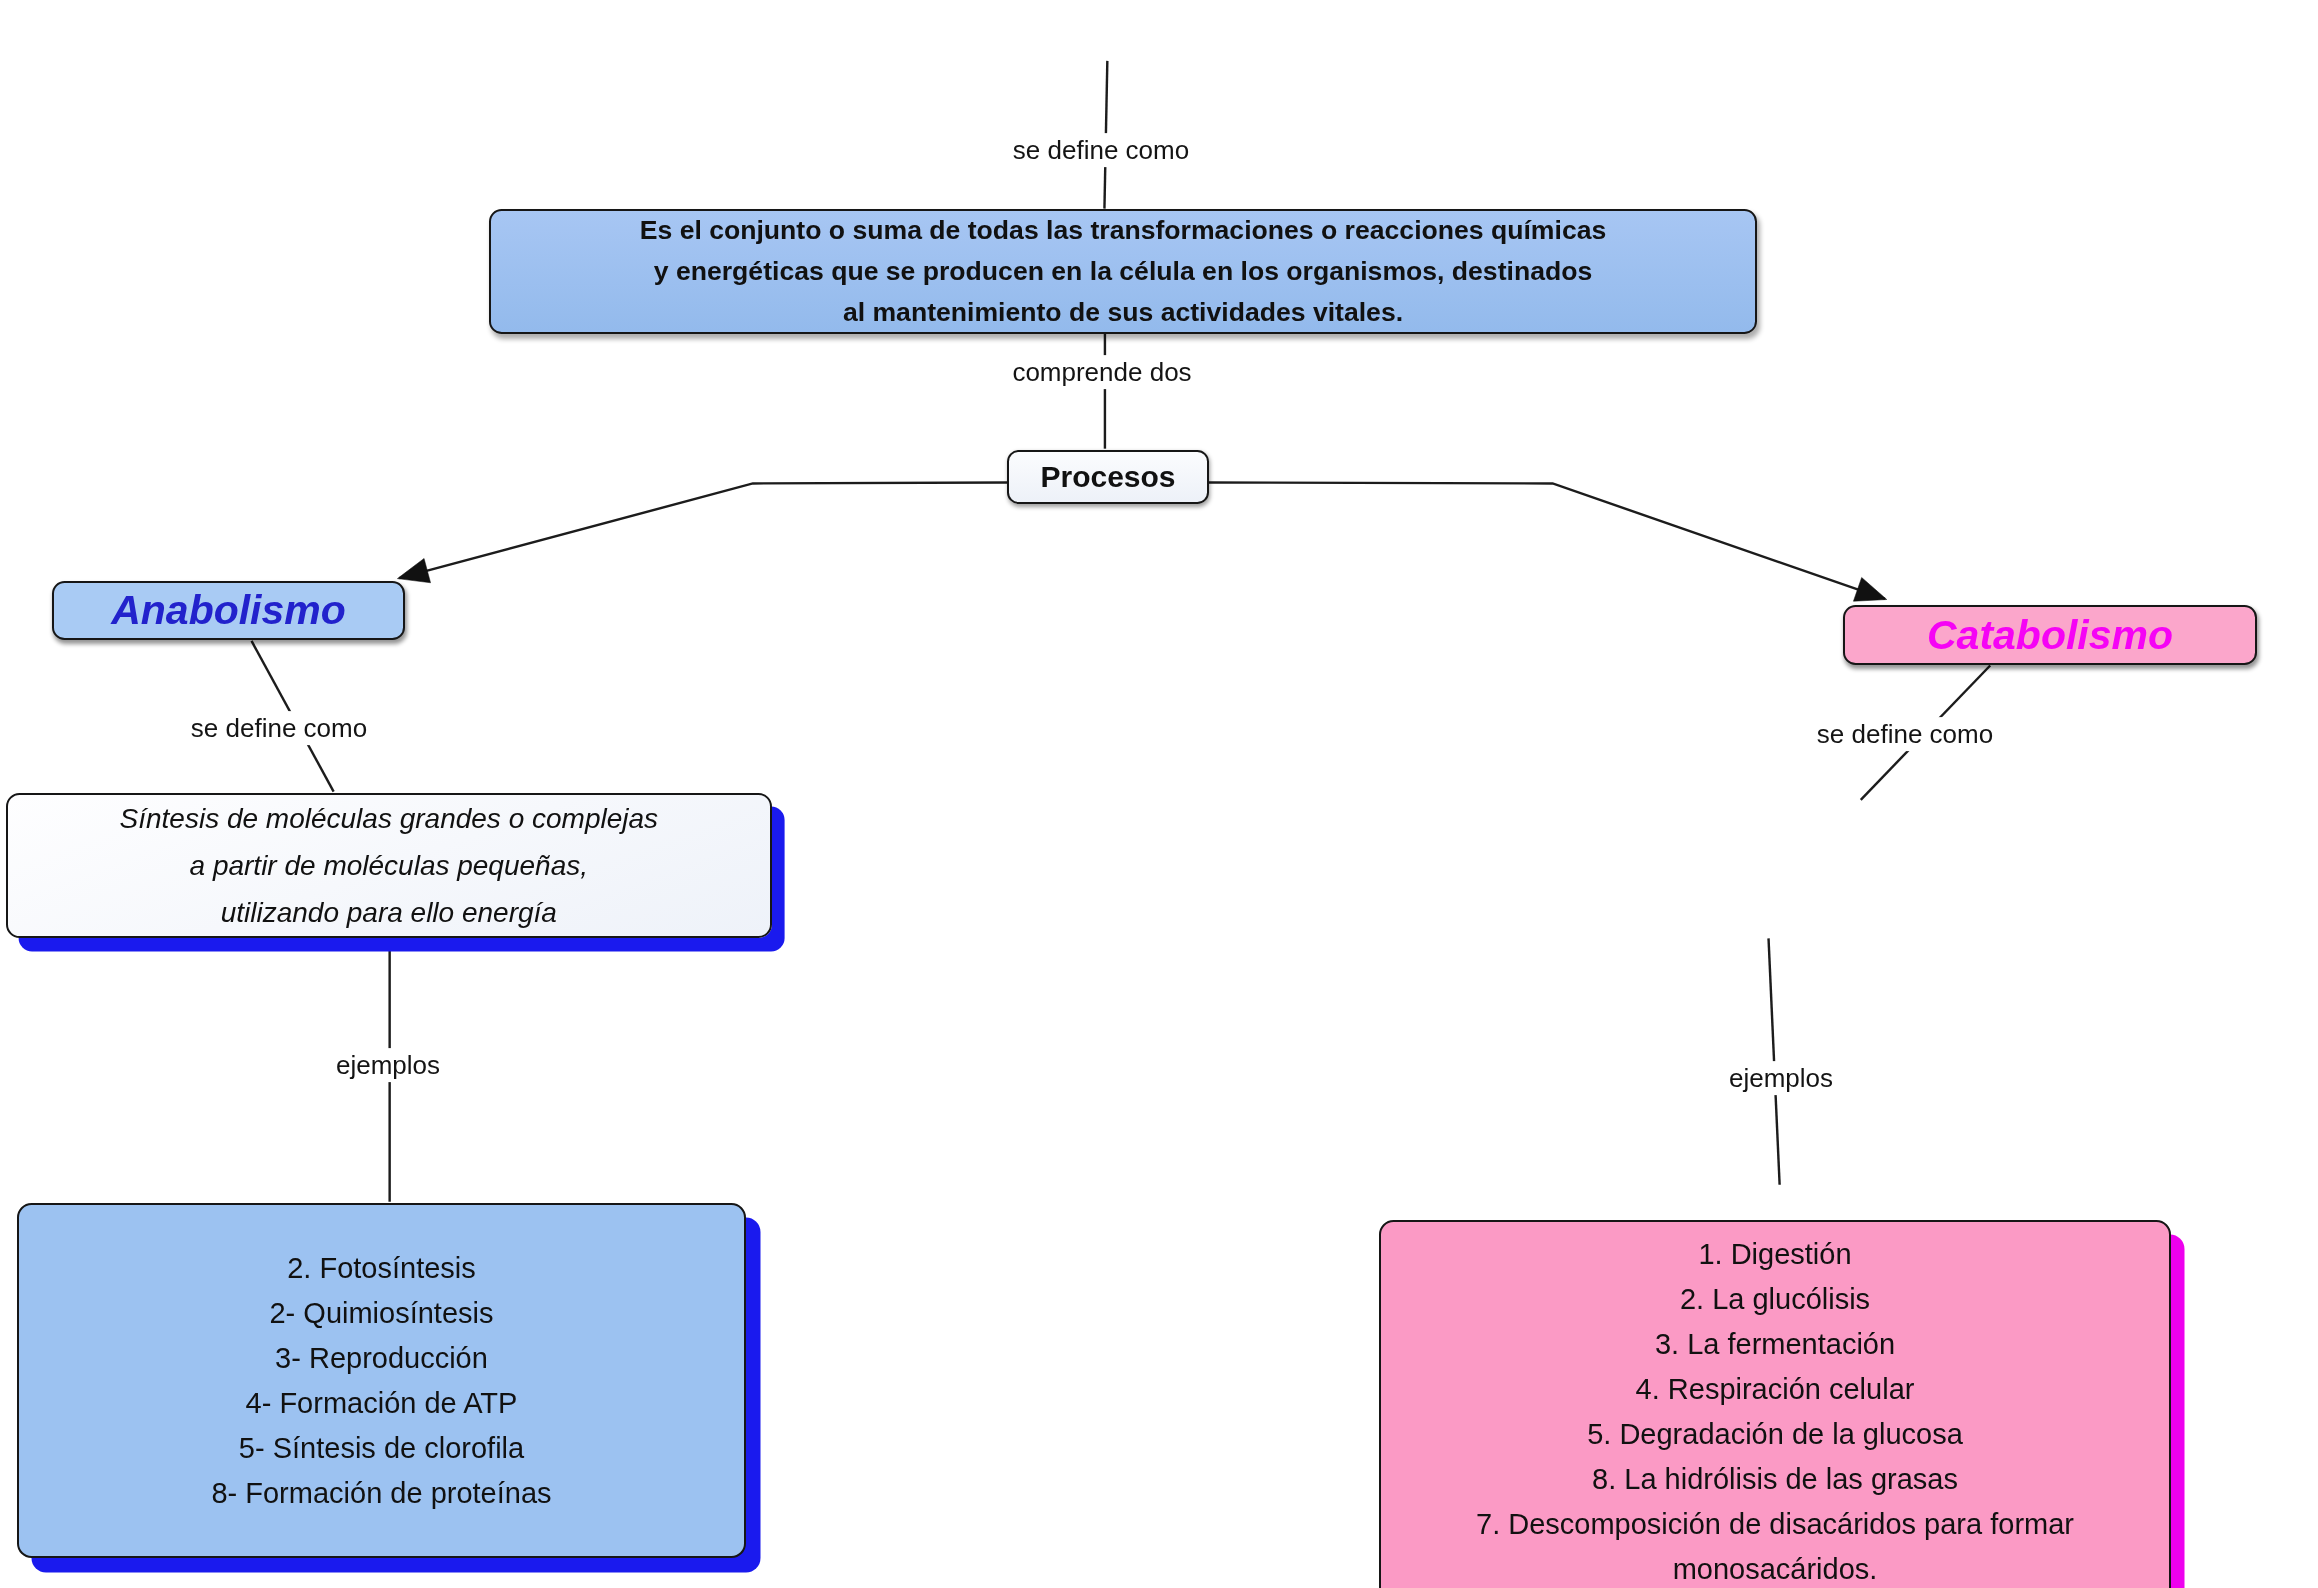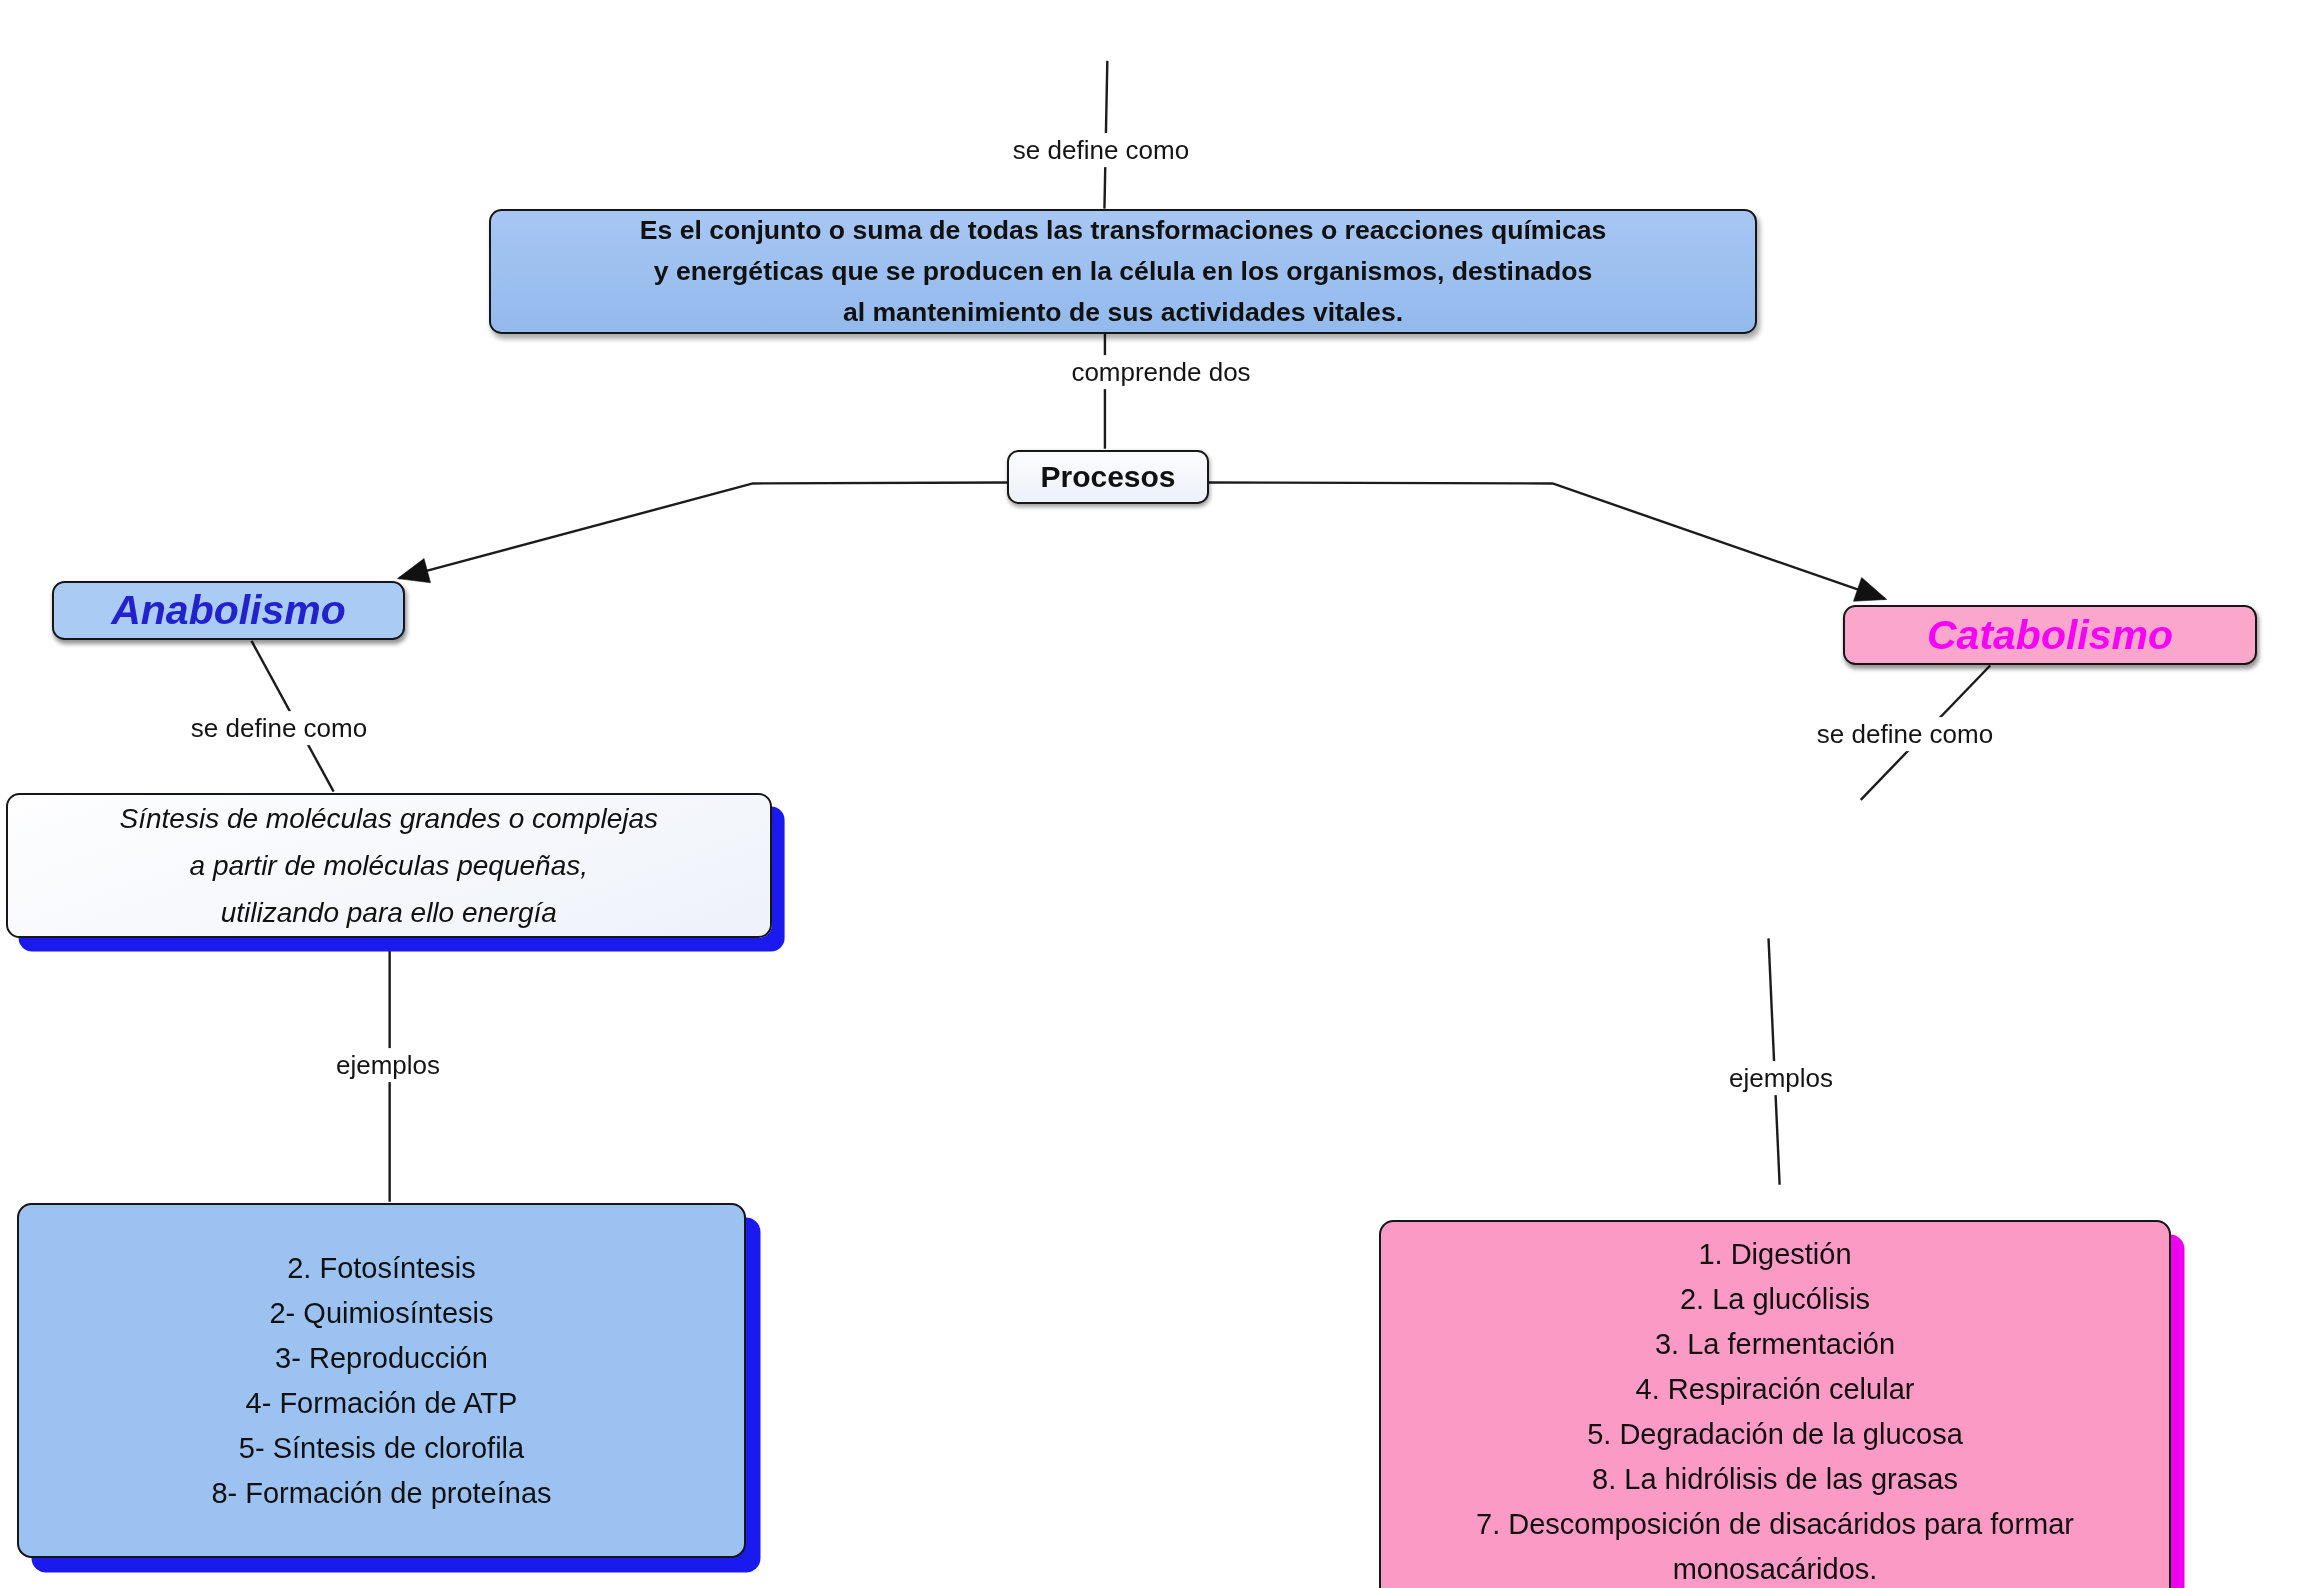--- a/index.html
+++ b/index.html
@@ -152,21 +152,21 @@
     <path d="M520,1327 L690,1639" fill="none" stroke="#1c1c1c" stroke-width="5"></path>
 
     <path d="M4120,1378 L3852,1656" fill="none" stroke="#1c1c1c" stroke-width="5"></path>
 
     <path d="M806,1943 L806,2488" fill="none" stroke="#1c1c1c" stroke-width="5"></path>
 
     <path d="M3661,1943 L3684,2453" fill="none" stroke="#1c1c1c" stroke-width="5"></path>
   </svg>
 
   <div class="link-label" style="left:1101px; top:150px;">se define como</div>
-  <div class="link-label" style="left:1161px; top:372px;">comprende dos</div>
+  <div class="link-label" style="left:1102px; top:372px;">comprende dos</div>
   <div class="link-label" style="left:279px; top:728px;">se define como</div>
   <div class="link-label" style="left:1905px; top:734px;">se define como</div>
   <div class="link-label" style="left:388px; top:1065px;">ejemplos</div>
   <div class="link-label" style="left:1781px; top:1078px;">ejemplos</div>
 
 
   <div class="node" id="n-definition">Es el conjunto o suma de todas las transformaciones o reacciones químicas
 y energéticas que se producen en la célula en los organismos, destinados
 al mantenimiento de sus actividades vitales.</div>
 

